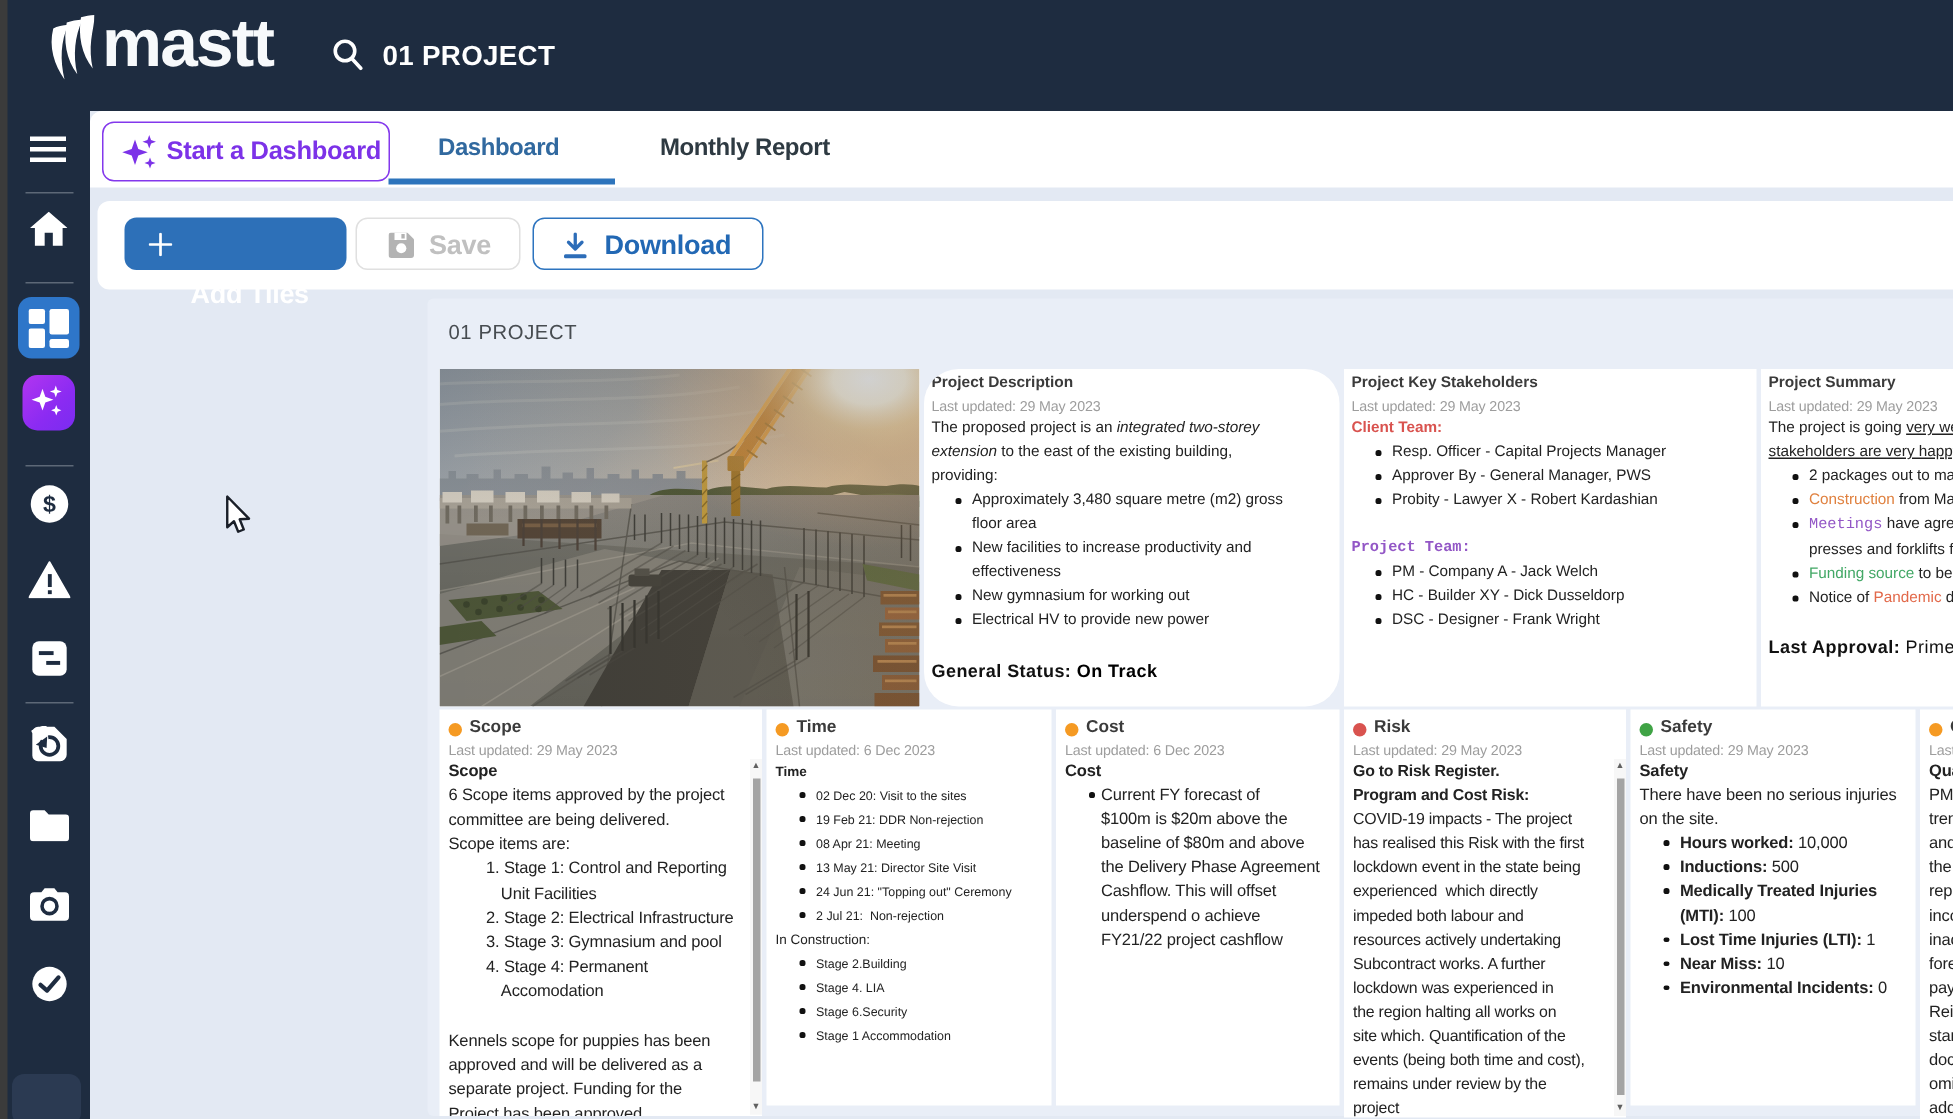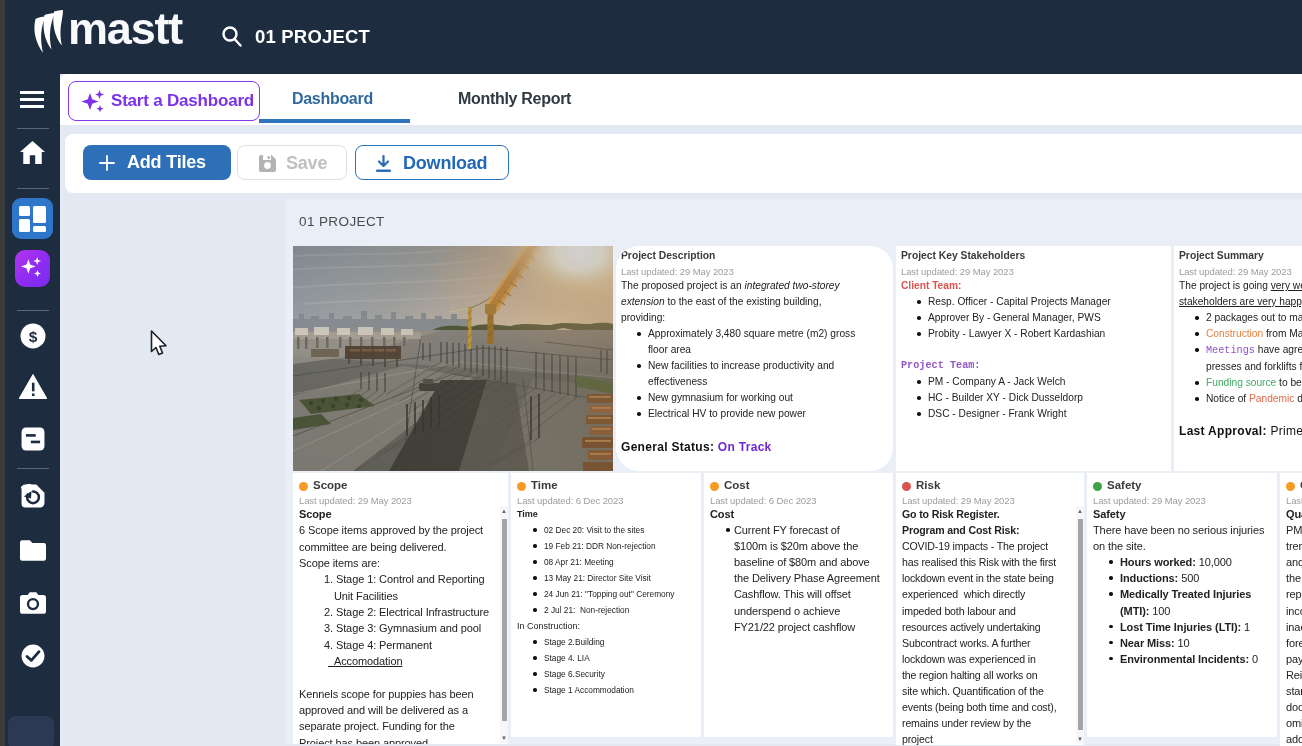--- a/index.html
+++ b/index.html
@@ -10,21 +10,21 @@
 #edge{left:0;top:0;width:5px;height:746px;background:#3b3b3b;z-index:30;}
 #topbar{left:0;top:0;width:1302px;height:74px;background:#1e2c40;z-index:20;}
 #sidebar{left:0;top:0;width:60px;height:746px;background:#1e2c40;z-index:21;}
 .sdiv{left:17px;width:32px;height:1px;background:#5d6877;}
 
 #tabstrip{left:60px;top:74px;width:1242px;height:51px;background:#fff;border-radius:8px 0 0 0;z-index:5;}
 #startbtn{left:68px;top:81px;width:192px;height:40px;border:1.6px solid #8338ec;border-radius:8px;background:#fff;box-sizing:border-box;z-index:6;}
 #startbtn span{position:absolute;left:42px;top:9px;font-size:17px;font-weight:bold;color:#7c32e8;letter-spacing:-0.2px;white-space:nowrap;}
 .tabtxt{font-size:16px;font-weight:bold;z-index:6;letter-spacing:-0.3px;}
 #tab1{left:292px;top:90px;color:#31699f;}
-#tab2{left:458px;top:90px;color:#2e3a42;}
+#tab2{left:440px;top:90px;color:#2e3a42;}
 #tabline{left:259px;top:119px;width:151px;height:4px;background:#2d74bc;z-index:6;}
 
 #toolbar{left:65px;top:134px;width:1237px;height:59px;background:#fff;border-radius:8px 0 0 8px;}
 .btn{top:145px;height:35px;border-radius:8px;box-sizing:border-box;font-size:18px;font-weight:bold;z-index:2;}
 #addbtn{left:83px;width:148px;background:#2d70b8;color:#fff;}
 #savebtn{left:237px;width:110px;background:#fff;border:1px solid #e0e0e0;color:#c0c0c0;}
 #dlbtn{left:355px;width:154px;background:#fff;border:1.5px solid #2d74bf;color:#2268b4;}
 .btn span{position:absolute;top:7px;letter-spacing:-0.2px;white-space:nowrap;}
 
 #panel{left:285px;top:199px;width:1017px;height:545px;background:#e9eef7;border-radius:4px 0 0 4px;z-index:1;}
@@ -57,21 +57,21 @@
 .bl{position:relative;padding-left:27px;}
 .bl:before{content:"";position:absolute;left:16px;top:6px;width:3.5px;height:3.5px;border-radius:50%;background:#111;}
 .cont{padding-left:27px;}
 
 .sbar{position:absolute;top:33px;right:0px;width:8px;bottom:1px;background:#f7f7f7;}
 .sb-up,.sb-dn{position:absolute;left:0;width:8px;height:10px;background:#f7f7f7;color:#606060;font-size:6px;line-height:10px;text-align:center;}
 .sb-up{top:0;}
 .sb-dn{bottom:0;}
 .sb-th{position:absolute;left:1.5px;width:5px;background:#a4a4a4;}
 .gstat{position:absolute;left:5px;top:194px;font-size:12px;letter-spacing:.3px;white-space:nowrap;font-weight:bold;color:#111;}
-.green{color:#6d28d9;}
+.green{color:#000000;}
 .red{color:#d9534f;}
 .purple{color:#9357c6;font-family:Liberation Mono, monospace;}
 .orange{color:#e0813f;}
 .lgreen{color:#43a866;}
 .rorange{color:#e2694a;}
 </style>
 </head>
 <body>
 <div id="topbar" class="abs"></div>
 <div id="sidebar" class="abs"></div>
@@ -155,21 +155,21 @@
   <path d="M18.5 1 L19.7 4.3 L23 5.5 L19.7 6.7 L18.5 10 L17.3 6.7 L14 5.5 L17.3 4.3 Z" fill="#7c32e8"></path>
   <path d="M19 16 L20 18.7 L22.7 19.7 L20 20.7 L19 23.4 L18 20.7 L15.3 19.7 L18 18.7 Z" fill="#7c32e8"></path>
 </svg>
   </div>
 <div id="tab1" class="abs tabtxt">Dashboard</div>
 <div id="tab2" class="abs tabtxt">Monthly Report</div>
 <div id="tabline" class="abs"></div>
 
 <div id="toolbar" class="abs"></div>
 <div id="addbtn" class="abs btn">
-    <span style="left:44px;color:#fff;">Add Tiles</span>
+    <span style="left:44px;color:#fff;margin-top:34px;">Add Tiles</span>
 <svg style="position:absolute;left:16px;top:10px;" width="16" height="16" viewBox="0 0 16 16">
   <path d="M8 1 V15 M1 8 H15" stroke="#fff" stroke-width="1.8" stroke-linecap="round"></path>
 </svg>
   </div>
 <div id="savebtn" class="abs btn">
     <span style="left:48px;">Save</span>
 <svg style="position:absolute;left:21px;top:9px;" width="17" height="17" viewBox="0 0 17 17">
   <path d="M2 0 H12.5 L17 4.5 V15 A2 2 0 0 1 15 17 H2 A2 2 0 0 1 0 15 V2 A2 2 0 0 1 2 0 Z" fill="#b3b3b3"></path>
   <rect x="4" y="0" width="8" height="5" fill="#fff"></rect>
   <rect x="8.6" y="1" width="2.2" height="3" fill="#b3b3b3"></rect>
@@ -487,21 +487,21 @@
   <div class="body2" style="width:195px;line-height:16.35px;">
     <div class="b">Scope</div>
     <div>6 Scope items approved by the project</div>
     <div>committee are being delivered.</div>
     <div>Scope items are:</div>
     <div style="padding-left:25px;">1. Stage 1: Control and Reporting</div>
     <div style="padding-left:29px;">&nbsp;&nbsp;Unit Facilities</div>
     <div style="padding-left:25px;">2. Stage 2: Electrical Infrastructure</div>
     <div style="padding-left:25px;">3. Stage 3: Gymnasium and pool</div>
     <div style="padding-left:25px;">4. Stage 4: Permanent</div>
-    <div style="padding-left:29px;text-decoration:underline;">&nbsp;&nbsp;Accomodation</div>
+    <div style="padding-left:29px;">&nbsp;&nbsp;Accomodation</div>
     <div>&nbsp;</div>
     <div>Kennels scope for puppies has been</div>
     <div>approved and will be delivered as a</div>
     <div>separate project. Funding for the</div>
     <div>Project has been approved.</div>
   </div>
   <div class="sbar">
       <div class="sb-up">▲</div>
       <div class="sb-th" style="top:13px;bottom:22px;"></div>
       <div class="sb-dn">▼</div>

